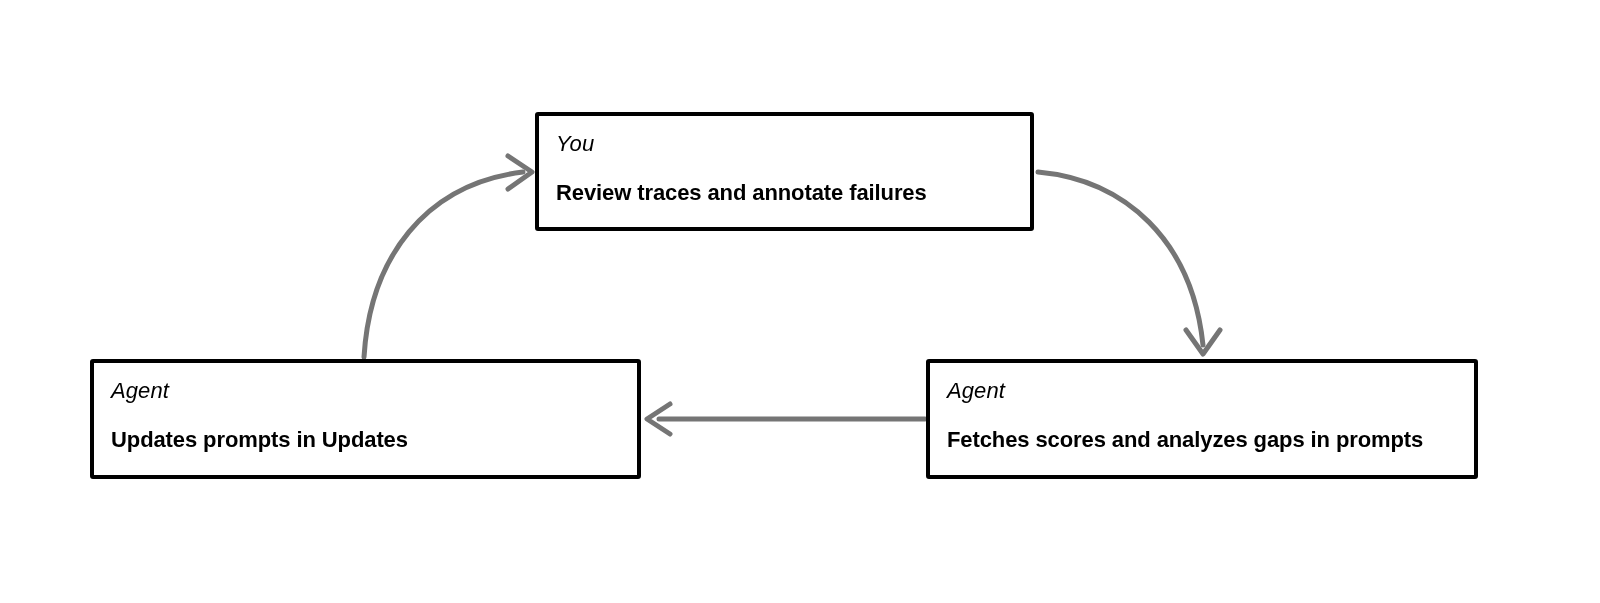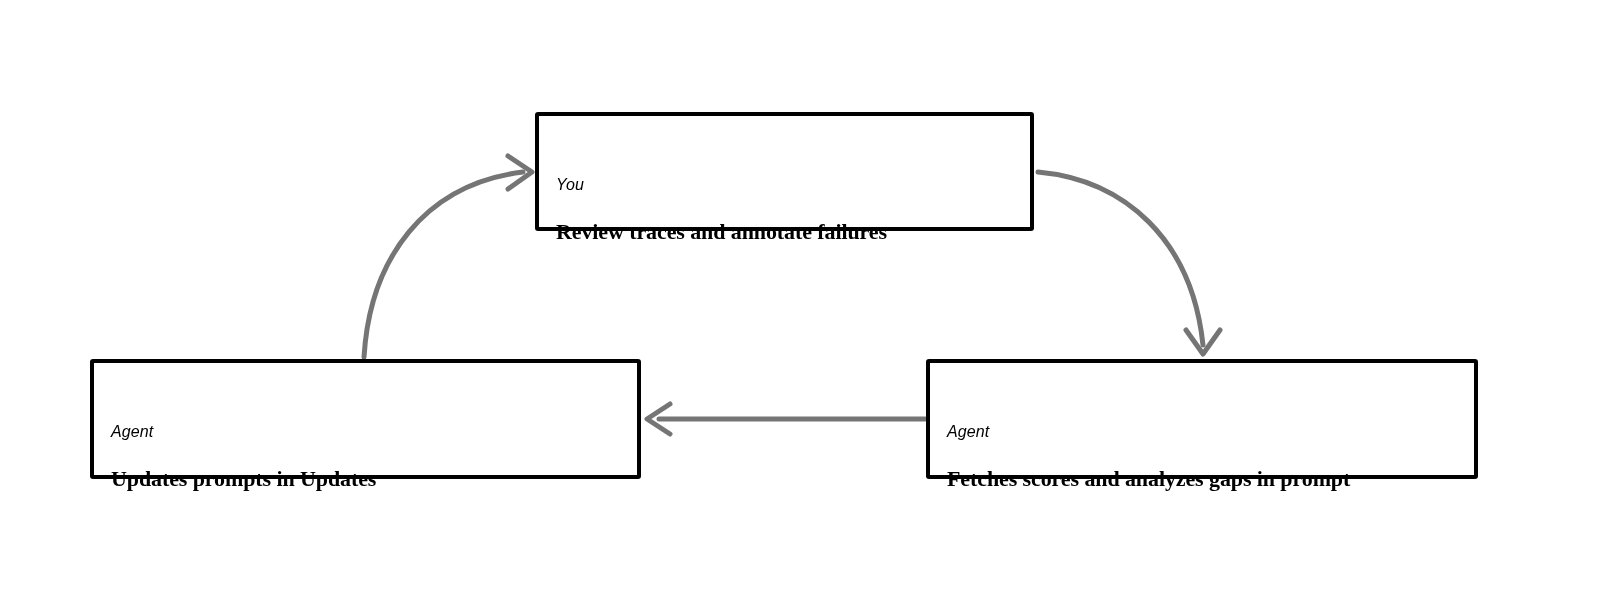--- a/index.html
+++ b/index.html
@@ -34,35 +34,33 @@
     position: absolute;
     box-sizing: border-box;
     background: #ffffff;
     border: 4px solid #000000;
     border-radius: 3px;
     padding: 16px 17px 0 17px;
   }
   .node-role {
     font-style: italic;
     font-weight: 400;
-    font-size: 16px;
+    font-size: 22px;
     line-height: 1.05;
     color: #000000;
     letter-spacing: 0.1px;
-    margin-top: 45px;
   }
   .node-title {
     font-weight: 700;
     font-size: 22px;
     line-height: 1.1;
     color: #000000;
     margin-top: 26px;
     letter-spacing: -0.1px;
     white-space: nowrap;
-    font-family: Liberation Serif, serif;
   }
   #node-review   { left: 535px; top: 112px;  width: 499px; height: 119px; }
   #node-updates  { left: 90px;  top: 359px;  width: 551px; height: 120px; }
   #node-fetches  { left: 926px; top: 359px;  width: 552px; height: 120px; }
 </style>
 </head>
 <body>
 
 <div id="canvas">
 
@@ -84,21 +82,21 @@
     </g>
   </svg>
 
   <div class="node" id="node-review">
     <div class="node-role">You</div>
     <div class="node-title">Review traces and annotate failures</div>
   </div>
 
   <div class="node" id="node-fetches">
     <div class="node-role">Agent</div>
-    <div class="node-title">Fetches scores and analyzes gaps in prompt</div>
+    <div class="node-title">Fetches scores and analyzes gaps in prompts</div>
   </div>
 
   <div class="node" id="node-updates">
     <div class="node-role">Agent</div>
     <div class="node-title">Updates prompts in Updates</div>
   </div>
 
 </div>
 
 </body></html>

